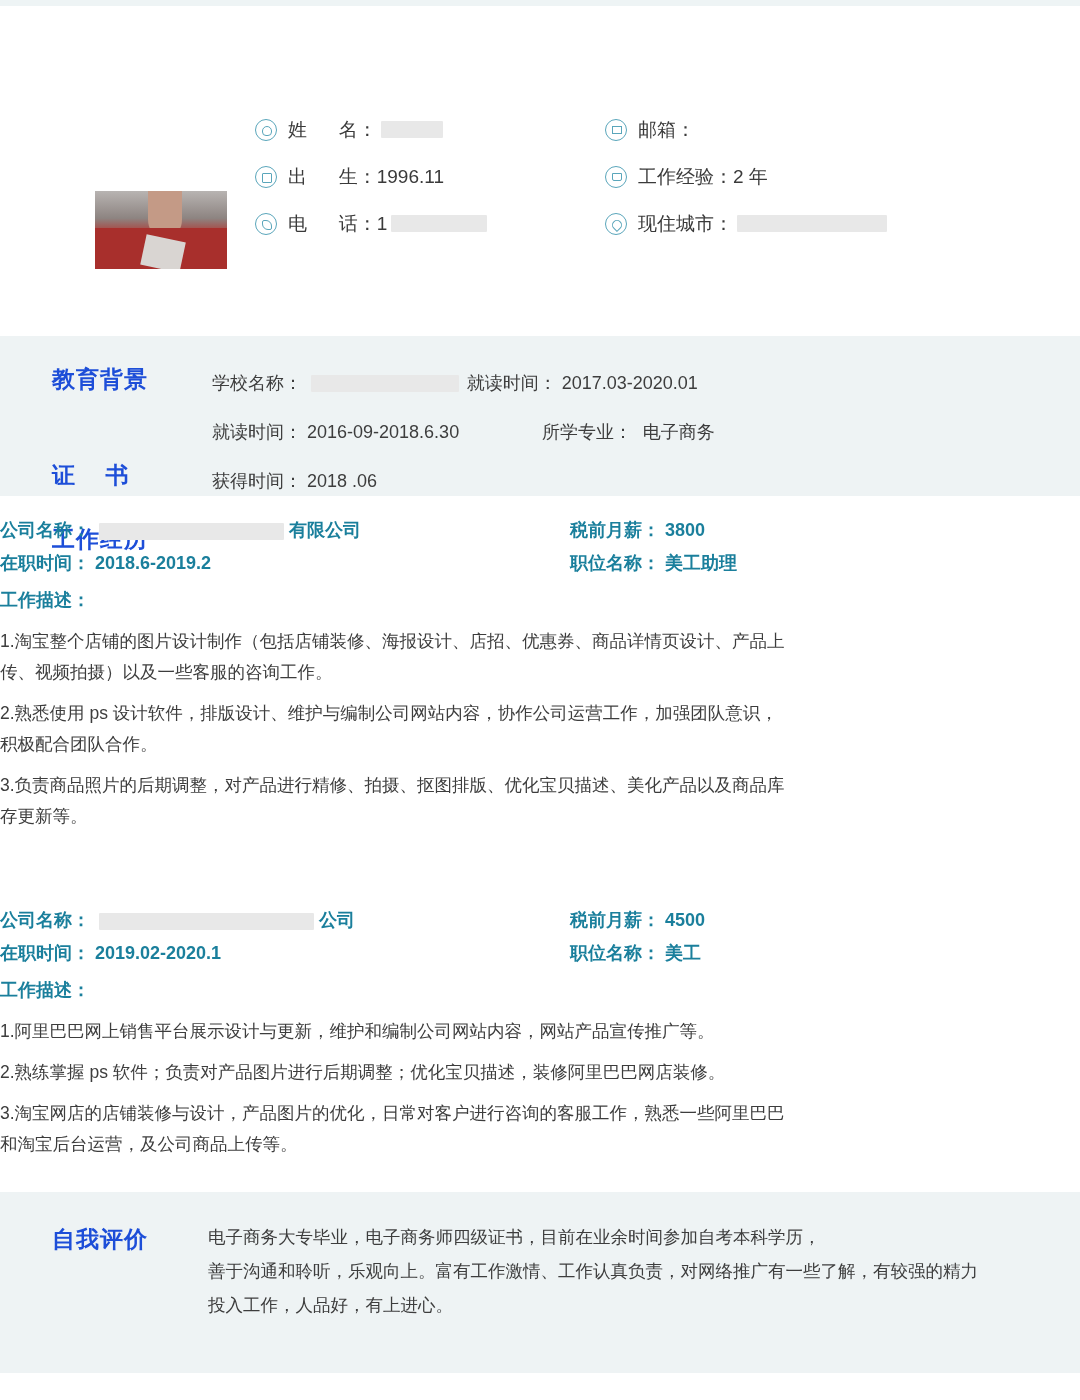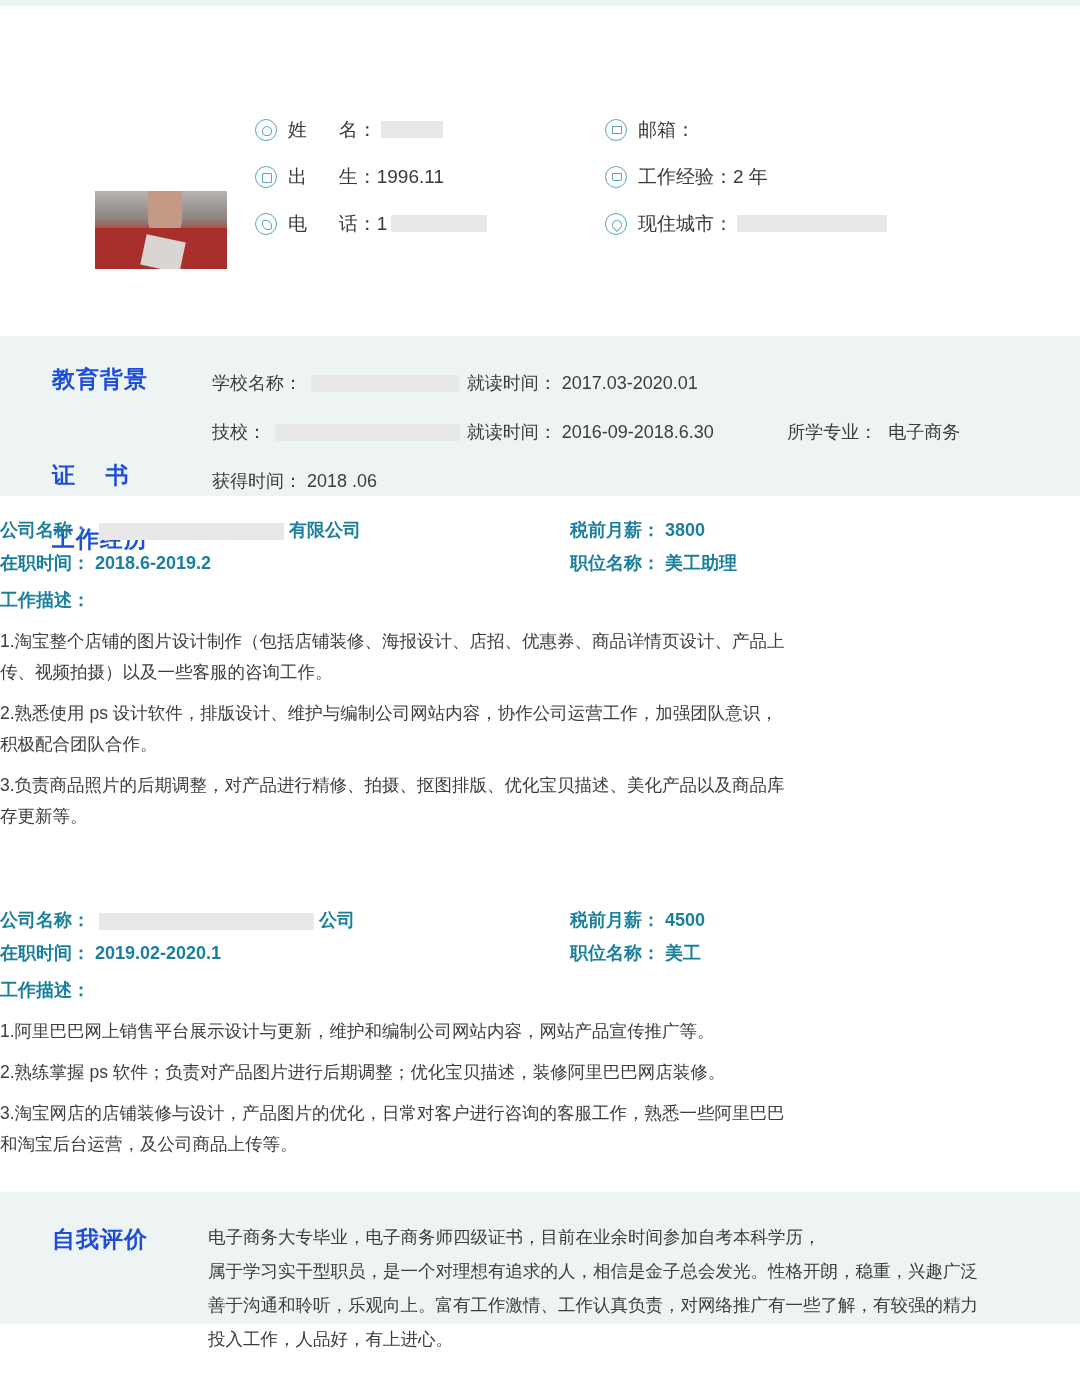--- a/index.html
+++ b/index.html
@@ -187,21 +187,21 @@
   .job-p {
     font-size: 17.5px;
     line-height: 31px;
     color: #3d3d3d;
     margin: 6px 0 10px 0;
     max-width: 790px;
   }
   .job-gap { height: 62px; }
 
   .self-band {
-    height: 132px;
+    height: 181px;
     padding-left: 40px;
   }
   .self-body {
     position: absolute;
     left: 208px;
     top: 28px;
     right: 60px;
     font-size: 17.5px;
     line-height: 34px;
     color: #3d3d3d;
@@ -271,24 +271,20 @@
           <span>学校名称：</span>
           <span class="redact" style="width:148px"></span>
         </div>
         <div class="edu-c2">
           <span>就读时间：</span>
           <span>2017.03-2020.01</span>
         </div>
         <div class="edu-c3"></div>
       </div>
       <div class="edu-row">
-        <div class="edu-c1">
-          <span>技校：</span>
-          <span class="redact" style="width:185px"></span>
-        </div>
         <div class="edu-c2">
           <span>就读时间：</span>
           <span>2016-09-2018.6.30</span>
         </div>
         <div class="edu-c3">
           <span>所学专业：</span>
           <span>电子商务</span>
         </div>
       </div>
       <div class="edu-row">
@@ -367,19 +363,18 @@
 
     </div>
   </div>
 
   <div class="divider-gap"></div>
 
   <div class="band self-band">
     <div class="sec-title" style="top:32px">自我评价</div>
     <div class="self-body">
       <div>电子商务大专毕业，电子商务师四级证书，目前在业余时间参加自考本科学历，</div>
-      <div>属于学习实干型职员，是一个对理想有追求的人，相信是金子总会发光。性格开朗，稳重，兴趣广泛</div>
       <div>善于沟通和聆听，乐观向上。富有工作激情、工作认真负责，对网络推广有一些了解，有较强的精力</div>
       <div>投入工作，人品好，有上进心。</div>
     </div>
   </div>
 
 </div>
 
 </body></html>

